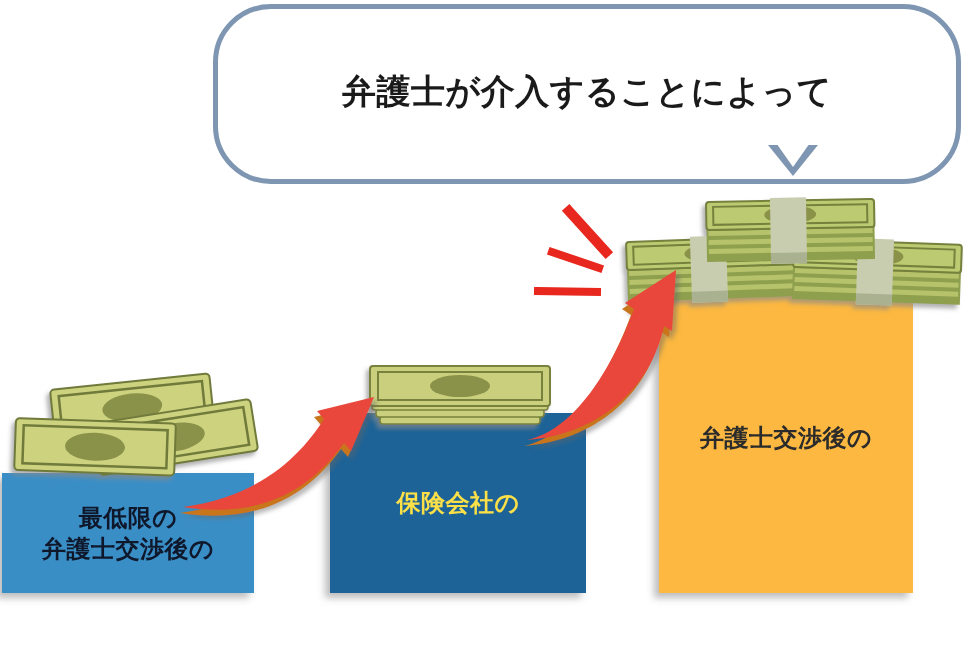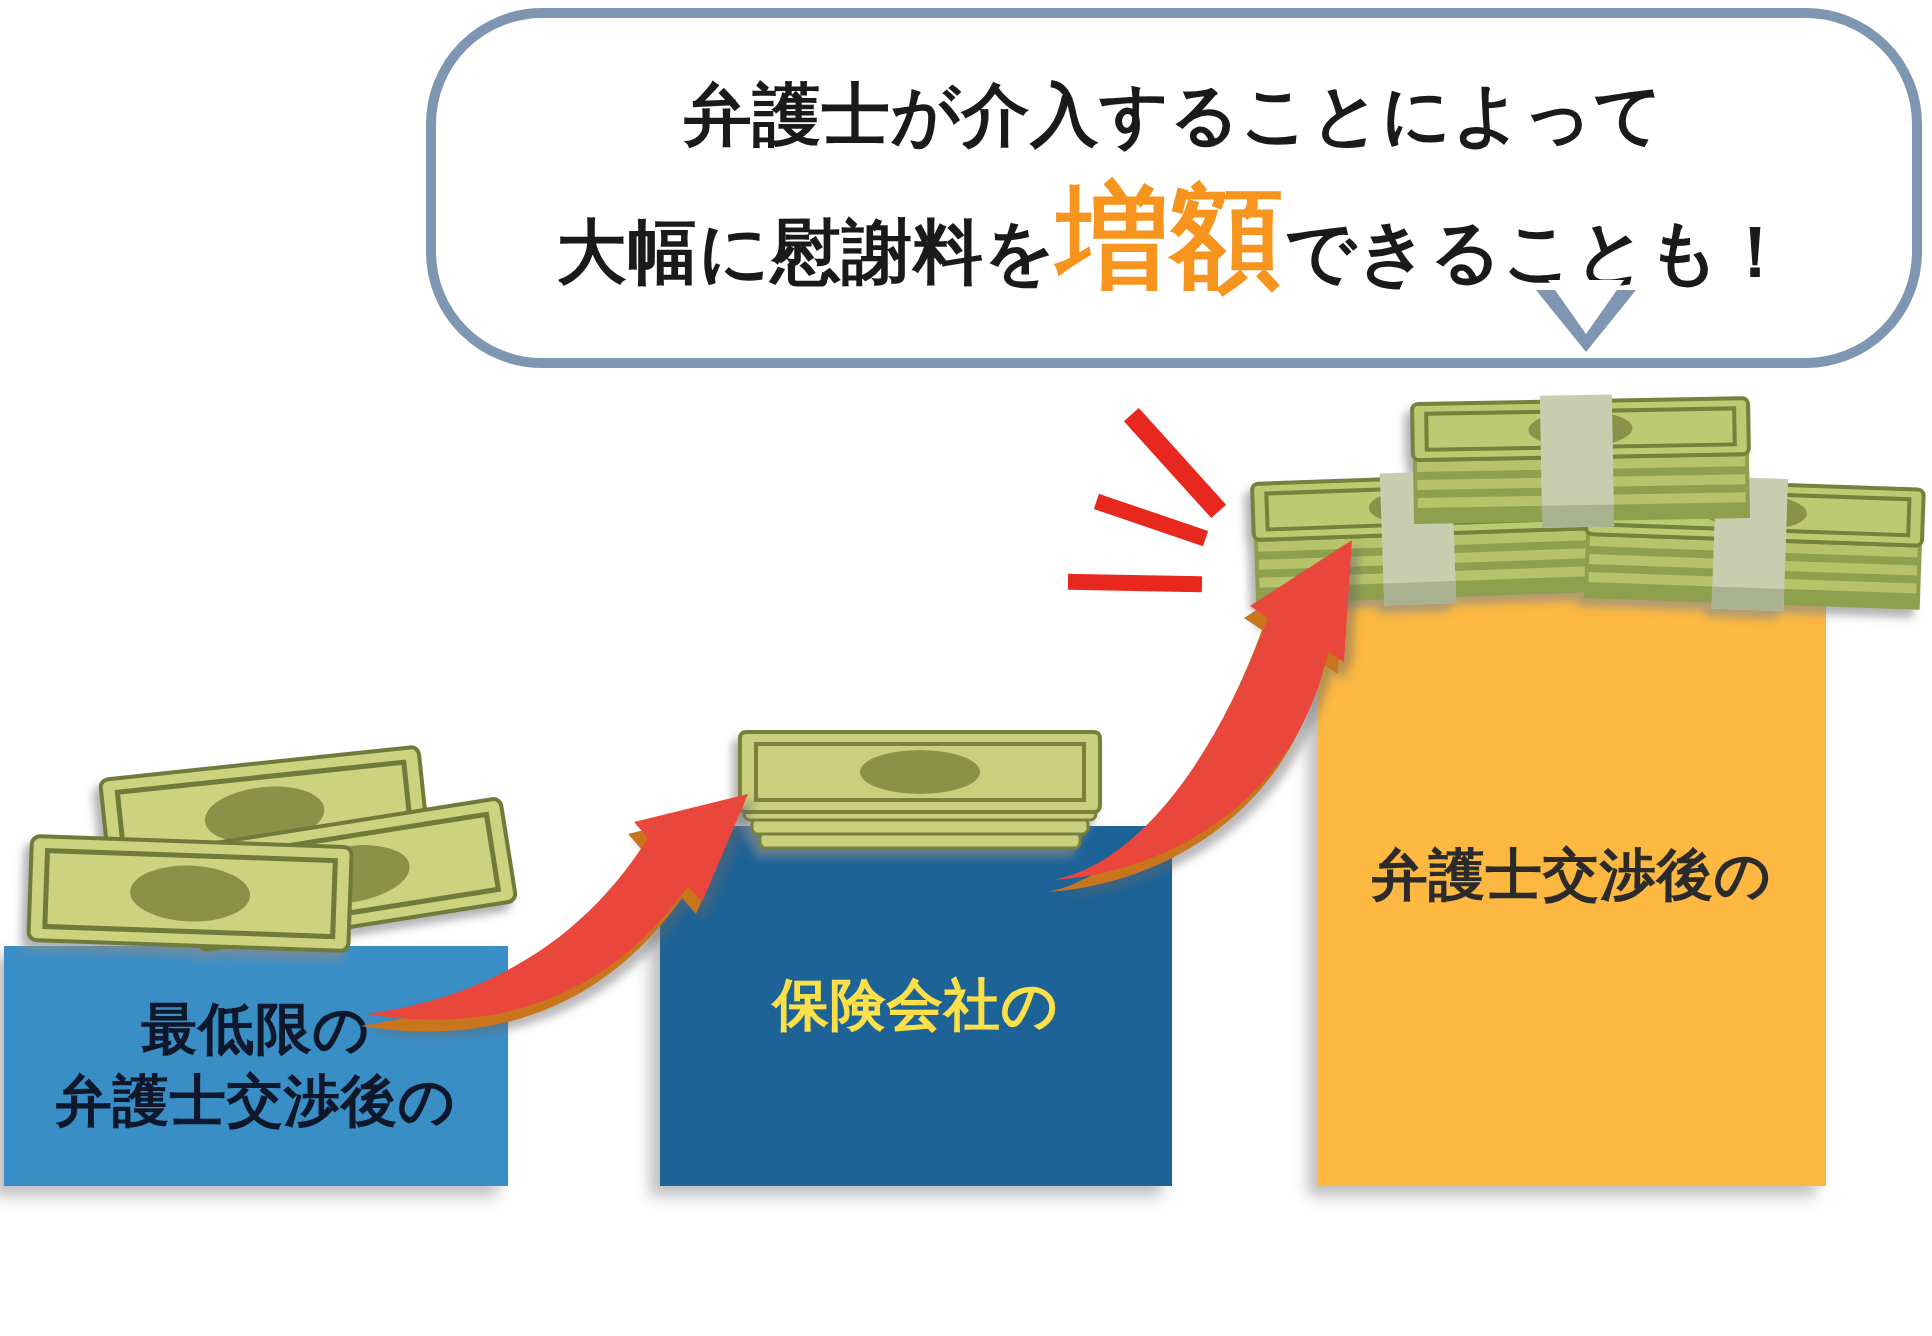--- a/index.html
+++ b/index.html
@@ -28,21 +28,21 @@
     border-top:27px solid #ffffff;
   }
   
   .bar{
     position:absolute;z-index:2;display:flex;align-items:center;justify-content:center;
     box-shadow:-5px 5px 7px rgba(110,110,110,.45);
   }
   .bar1{left:2px;top:473px;width:252px;height:120px;}
   .bar2{left:330px;top:413px;width:256px;height:180px;}
   .bar3{left:659px;top:283px;width:254px;height:310px;}
-  .bar-label{font-size:28px;font-weight:700;line-height:1.3;text-align:center;letter-spacing:.5px;}
+  .bar-label{font-size:24px;font-weight:700;line-height:1.3;text-align:center;letter-spacing:.5px;}
   
   .art{position:absolute;left:0;top:0;z-index:3;pointer-events:none;}
 </style>
 </head>
 <body>
 
 <div class="canvas">
 
   <div class="bar bar1" style="background: rgb(58, 142, 198);">
     <div class="bar-label" style="color: #0f172a;">
@@ -122,22 +122,17 @@
 
     <g stroke-linecap="square" fill="none" stroke="#E8281E">
       <line x1="569" y1="211" x2="606" y2="252" stroke-width="10"></line>
       <line x1="552" y1="252" x2="599" y2="268" stroke-width="8"></line>
       <line x1="538" y1="291" x2="597" y2="292" stroke-width="8"></line>
     </g>
   </svg>
 
   <div class="bubble" style="border-color: rgb(126, 150, 178);">
     <div class="bubble-line1" style="color: rgb(26, 26, 26);">弁護士が介入することによって</div>
-    <div class="bubble-line2" style="color: rgb(26, 26, 26);">
-      <span>大幅に慰謝料を</span>
-        <span class="hl" style="color: rgb(247, 148, 30);">増額</span>
-        <span>できることも！</span>
-    </div>
   </div>
   <div class="tail-outer"></div>
   <div class="tail-inner"></div>
 
 </div>
 
 </body></html>

